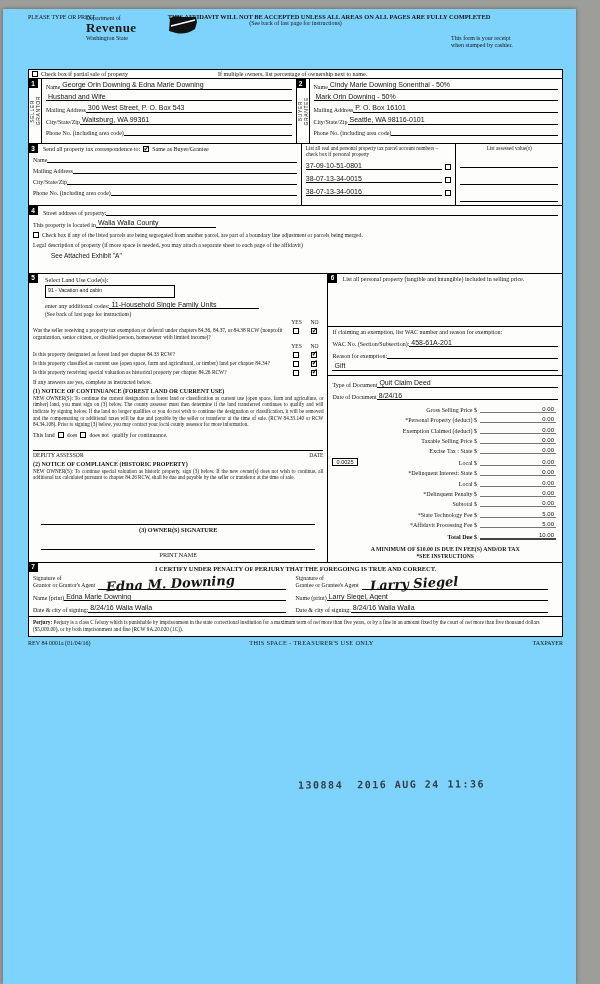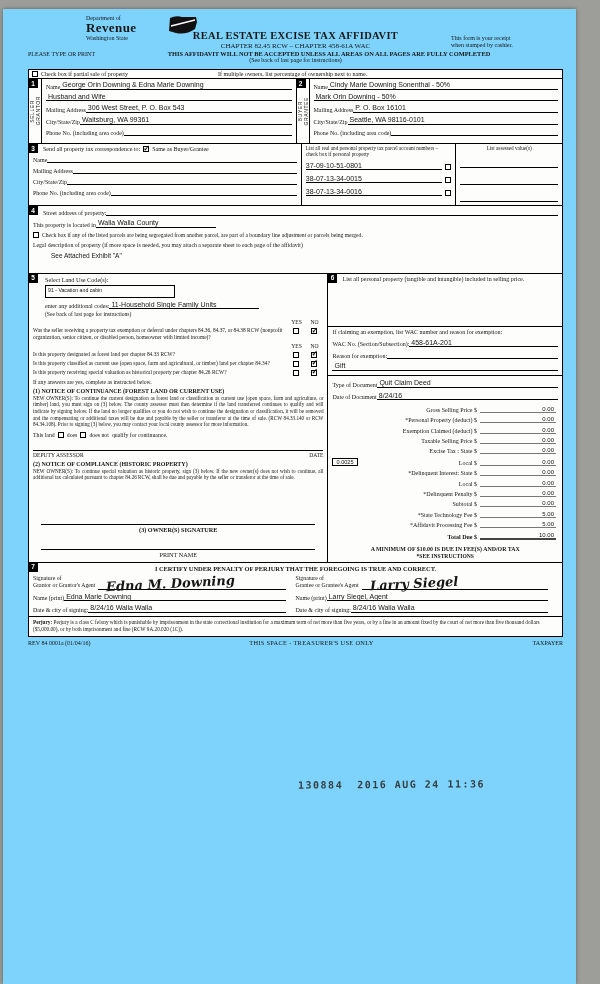--- a/index.html
+++ b/index.html
@@ -114,24 +114,20 @@
     <div class="hdr">
       <div class="logo">
         <div class="sm">Department of</div>
         <div class="big">Revenue</div>
         <div class="st">Washington State</div>
         <svg width="30" height="20" viewBox="0 0 30 20">
           <path d="M1 16 L2 3 Q8 0 14 2 L28 2 L29 7 L27 14 Q18 20 8 18 Z" fill="#111"></path>
           <path d="M3 11 L27 5" stroke="#fff" stroke-width="1.3" fill="none"></path>
         </svg>
       </div>
-      <div class="titleblk">
-        <div class="title">REAL ESTATE EXCISE TAX AFFIDAVIT</div>
-        <div class="chapter">CHAPTER 82.45 RCW – CHAPTER 458-61A WAC</div>
-      </div>
       <div class="receipt">
         <div>This form is your receipt</div>
         <div>when stamped by cashier.</div>
       </div>
       <div class="ptprow">
         <span>PLEASE TYPE OR PRINT</span>
         <span class="warn">THIS AFFIDAVIT WILL NOT BE ACCEPTED UNLESS ALL AREAS ON ALL PAGES ARE FULLY COMPLETED</span>
       </div>
       <div class="seeback">(See back of last page for instructions)</div>
     </div>

